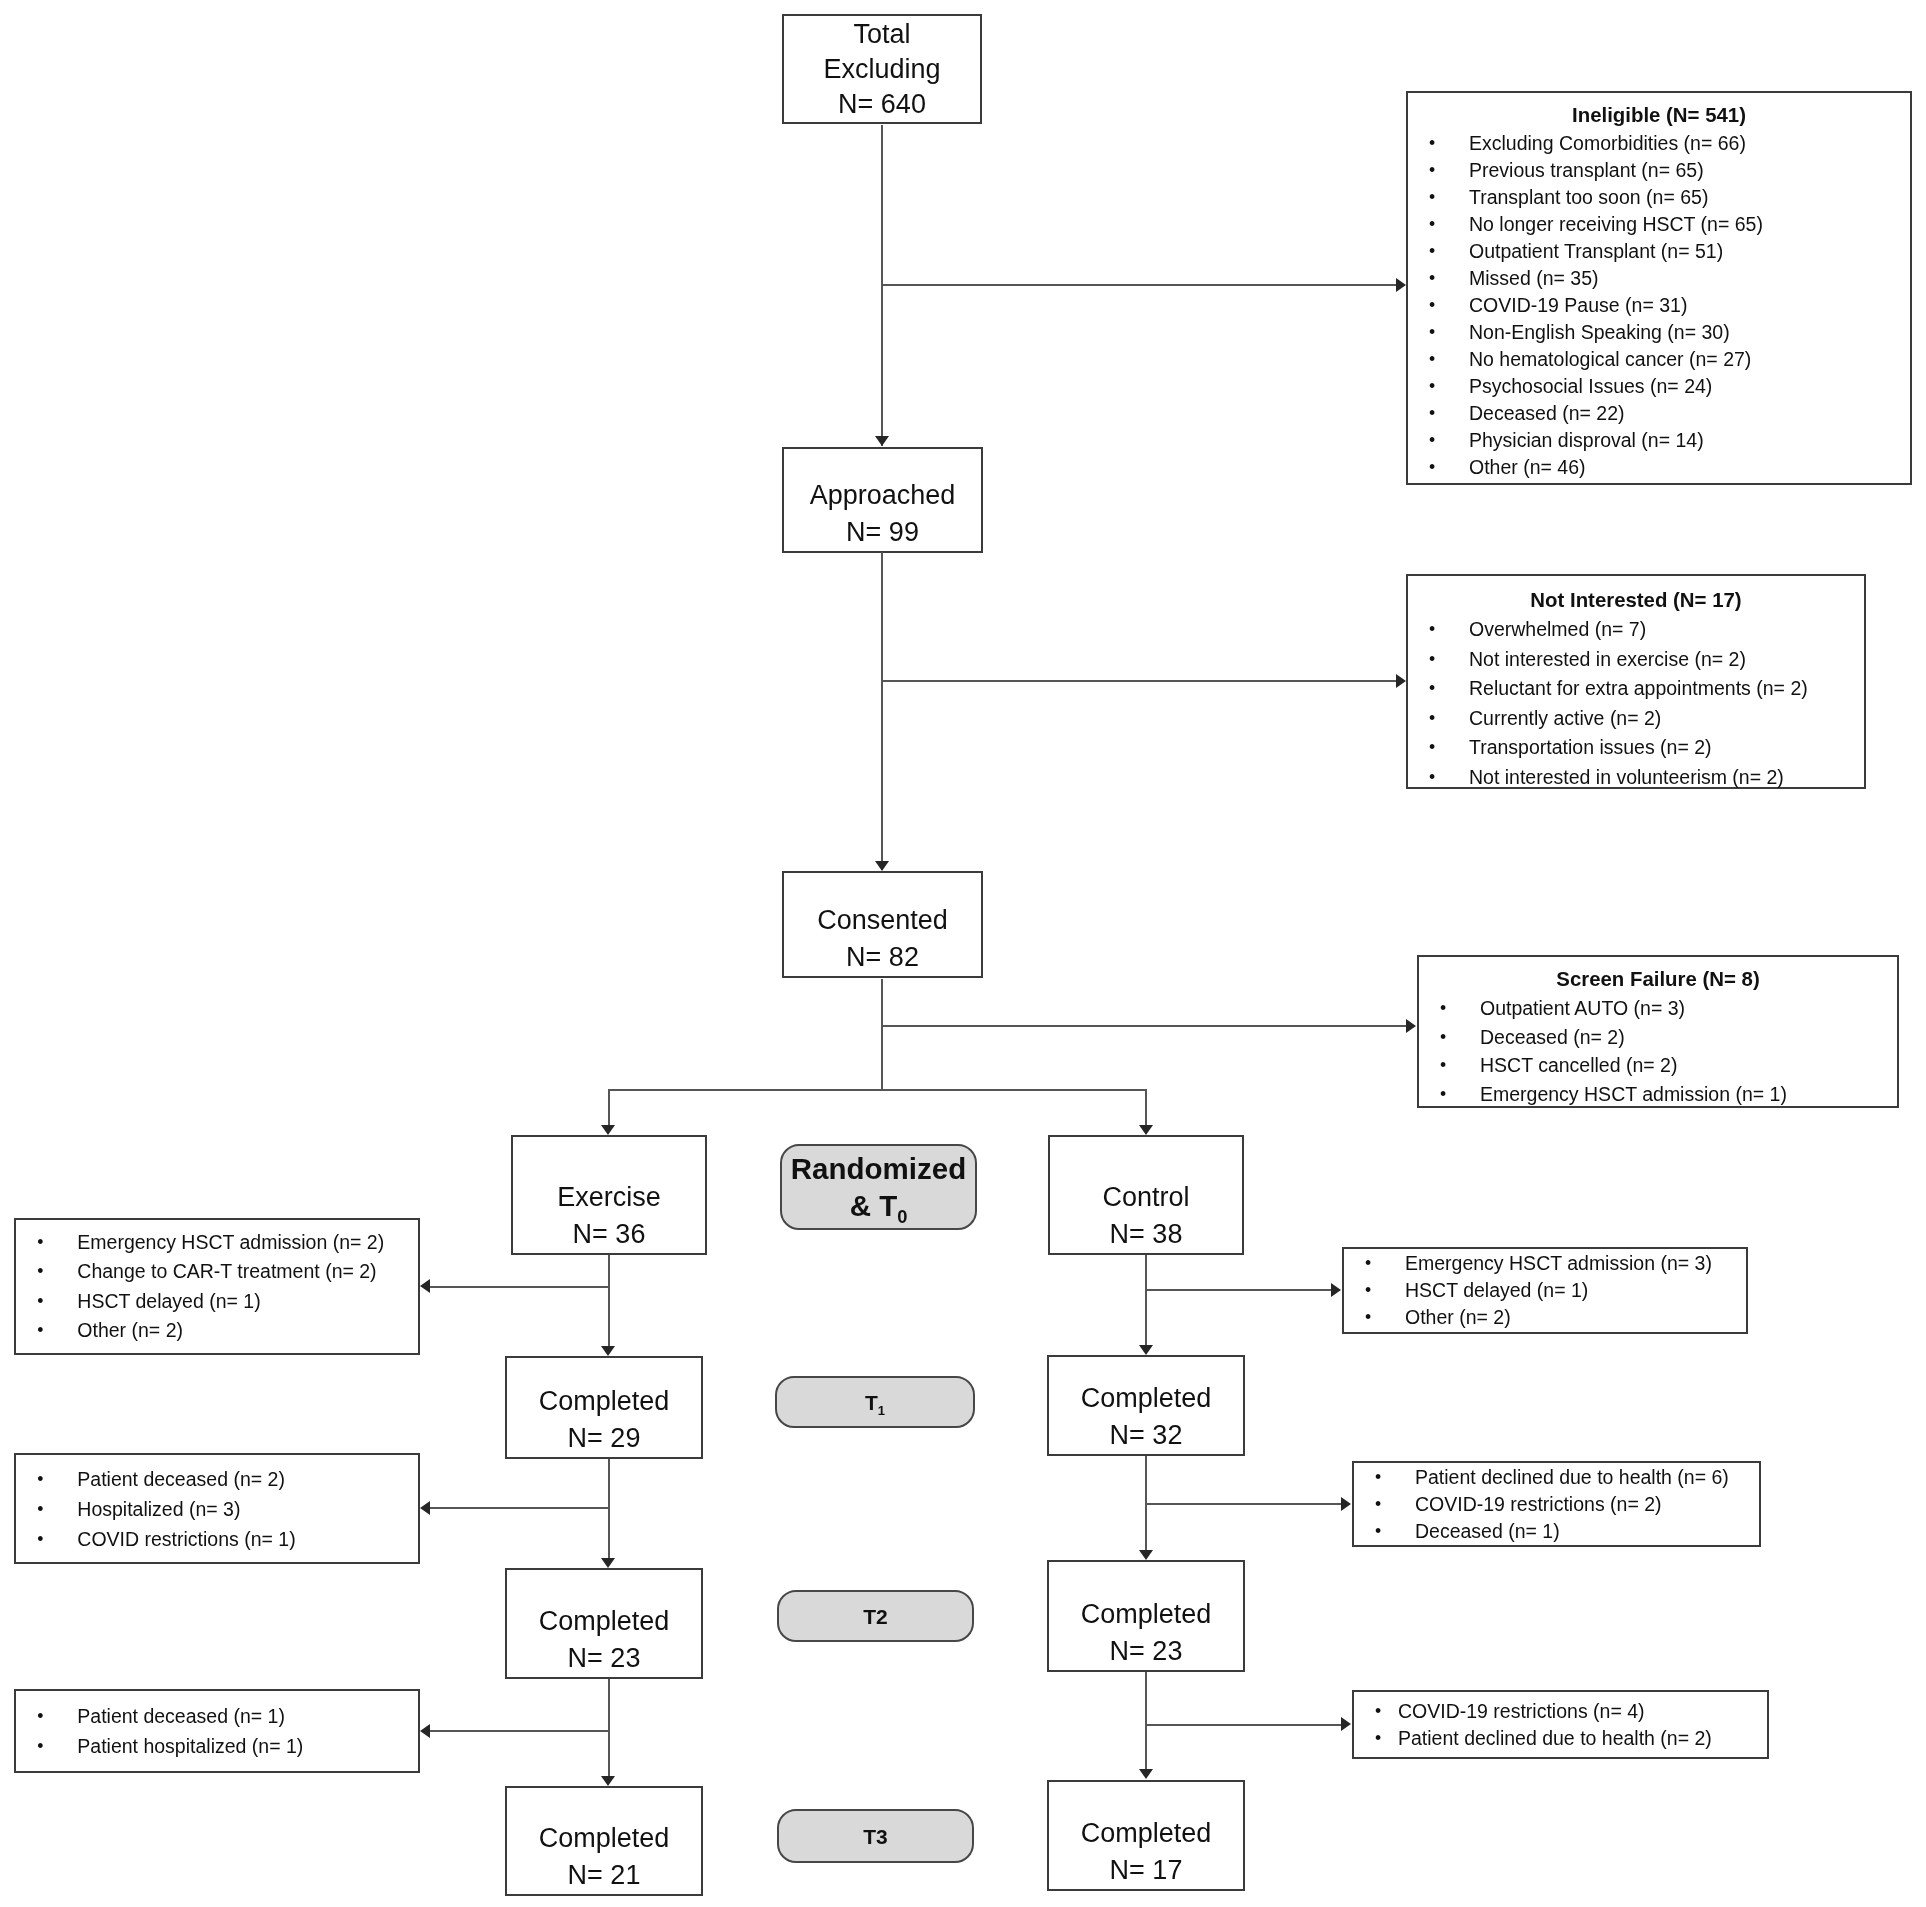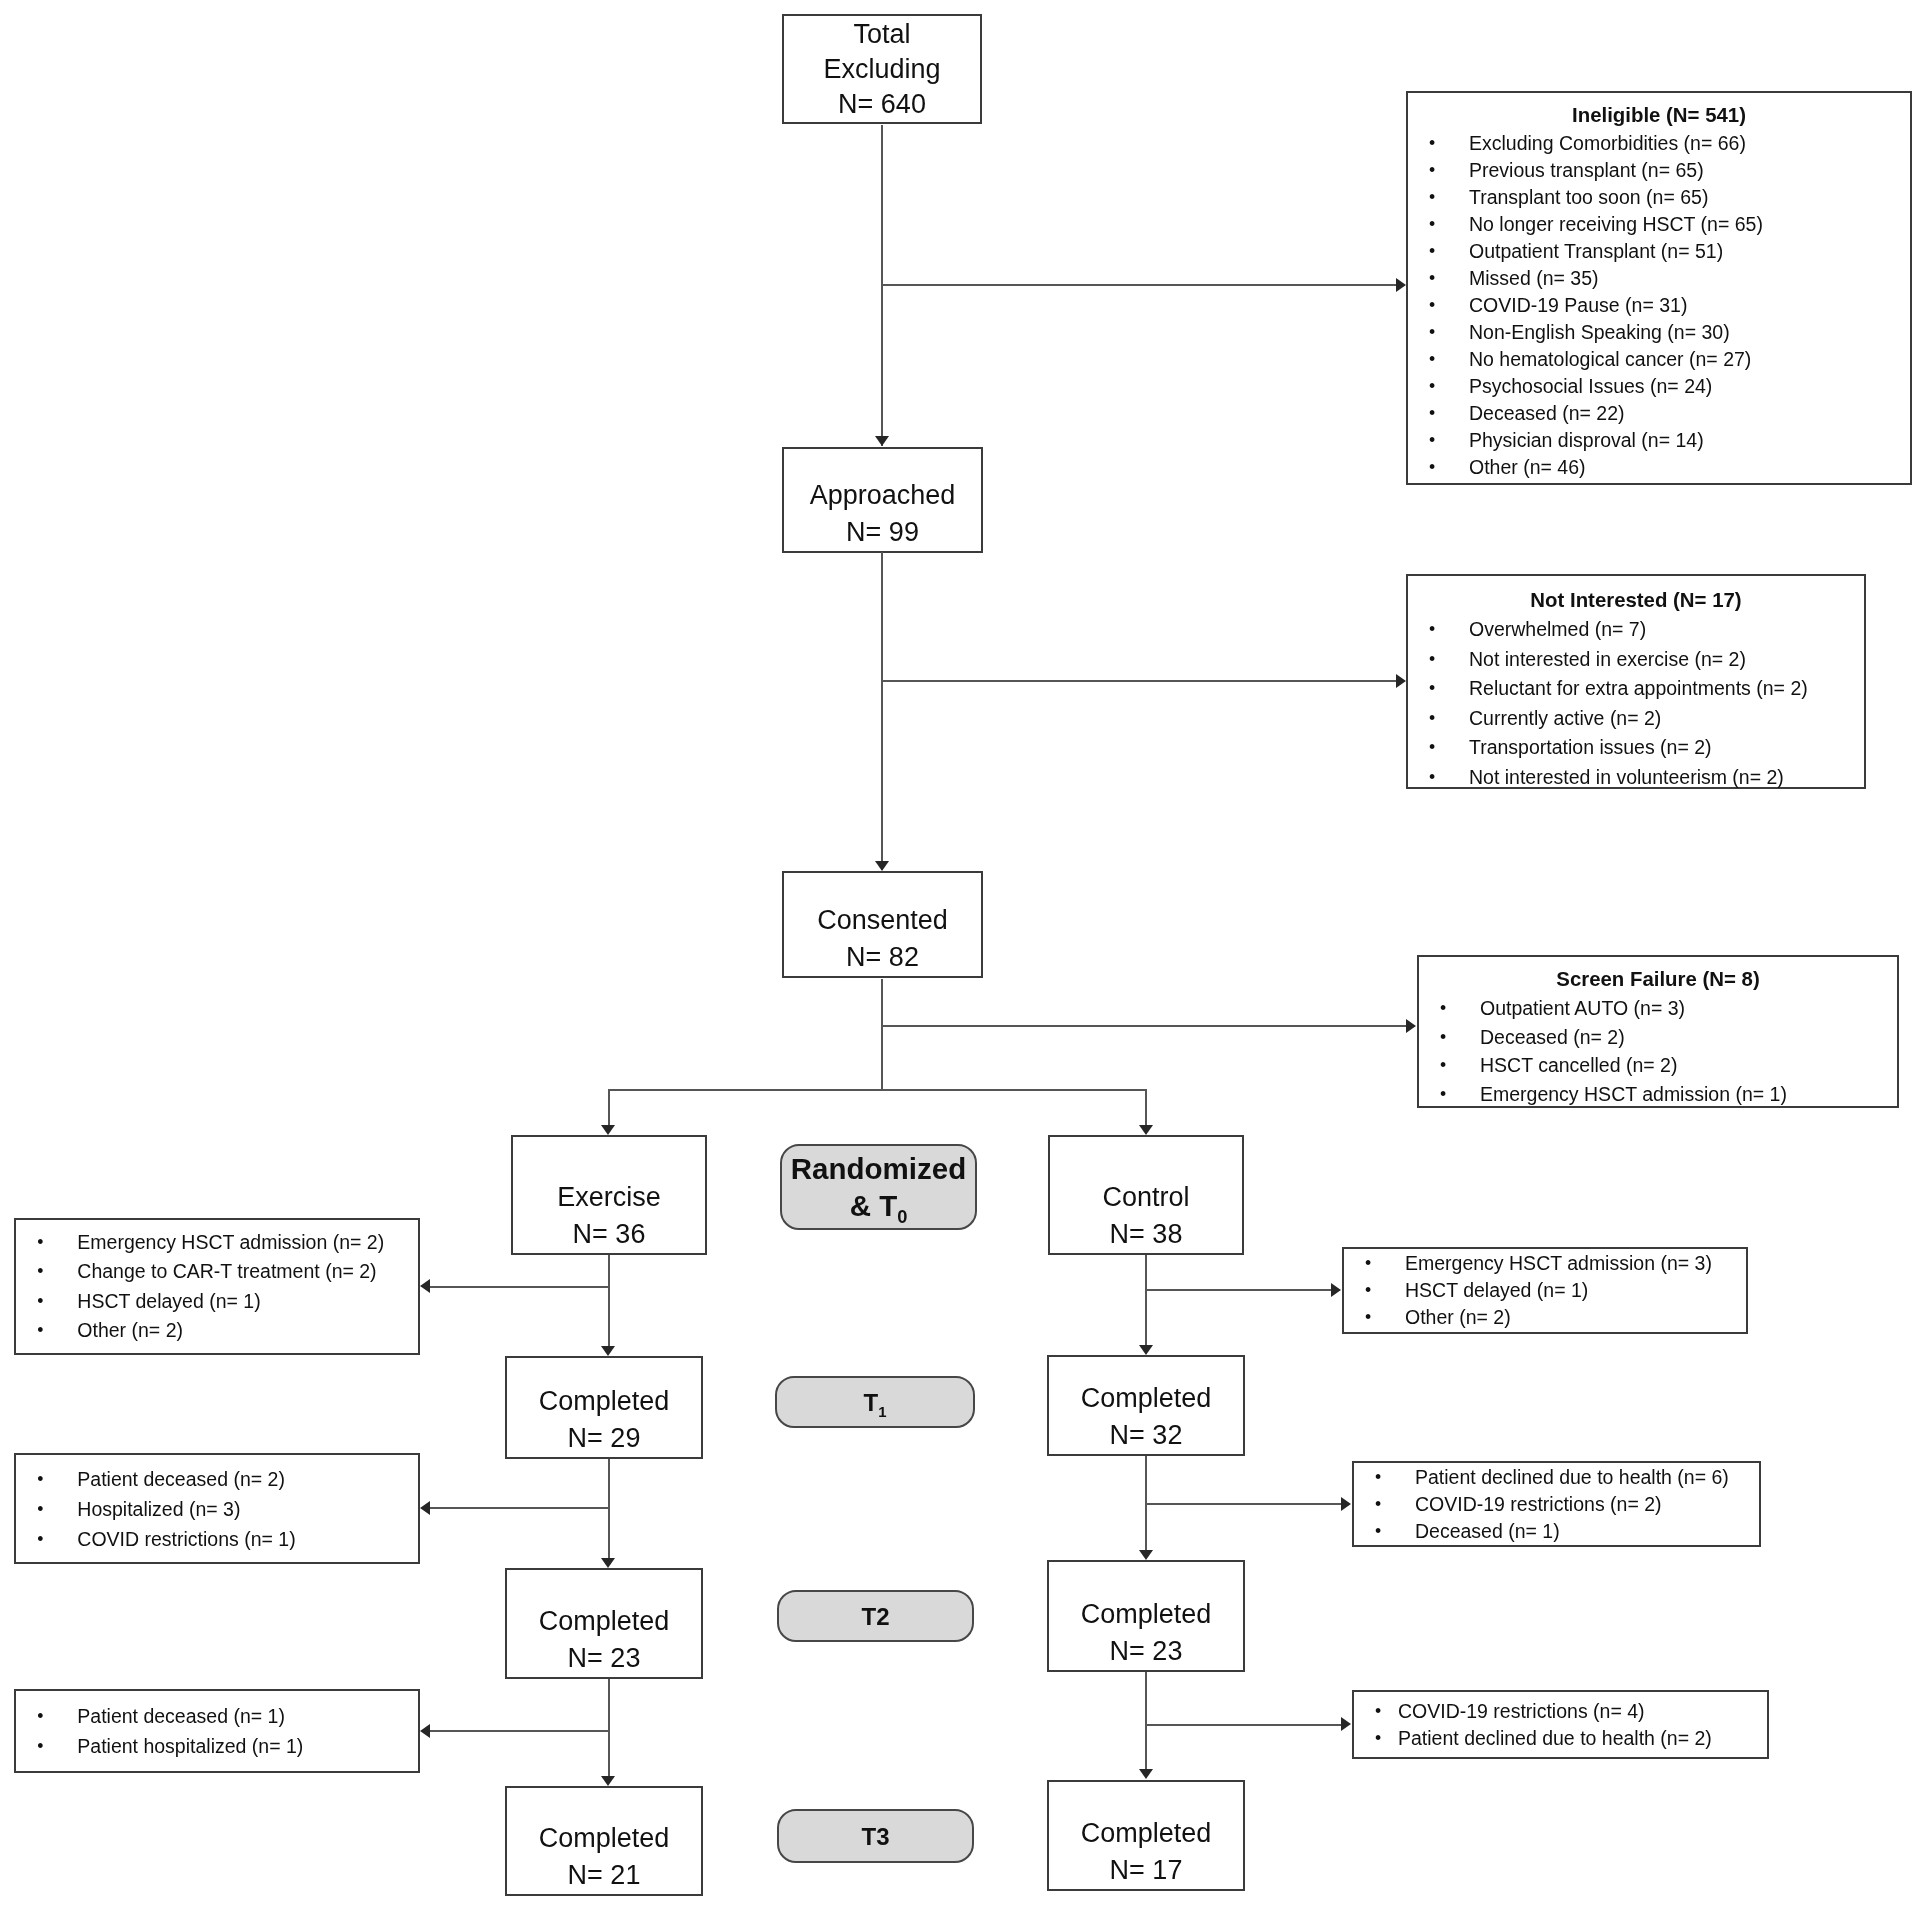--- a/index.html
+++ b/index.html
@@ -13,21 +13,21 @@
     box-sizing:border-box; display:flex; flex-direction:column;
     align-items:center; justify-content:flex-end; text-align:center;
     font-size:27px; line-height:37px;
   }
   .box.tight { line-height:35px; }
   
   .glabel {
     position:absolute; background:#d9d9d9; border:2.4px solid #474747;
     border-radius:19px; box-sizing:border-box; display:flex; flex-direction:column;
     align-items:center; justify-content:center; text-align:center;
-    font-weight:bold; font-size:24px; line-height:37px;
+    font-weight:bold; font-size:21px; line-height:37px;
   }
   .glabel.big { font-size:29.5px; }
   sub { font-size:0.62em; line-height:0; }
   
   .note {
     position:absolute; background:#ffffff; border:2.4px solid #3b3b3b;
     box-sizing:border-box; display:flex; flex-direction:column; justify-content:center;
   }
   .note .title { font-weight:bold; text-align:center; font-size:20.4px; line-height:29.5px; }
   .note ul { list-style:none; margin:0; padding:0; }

